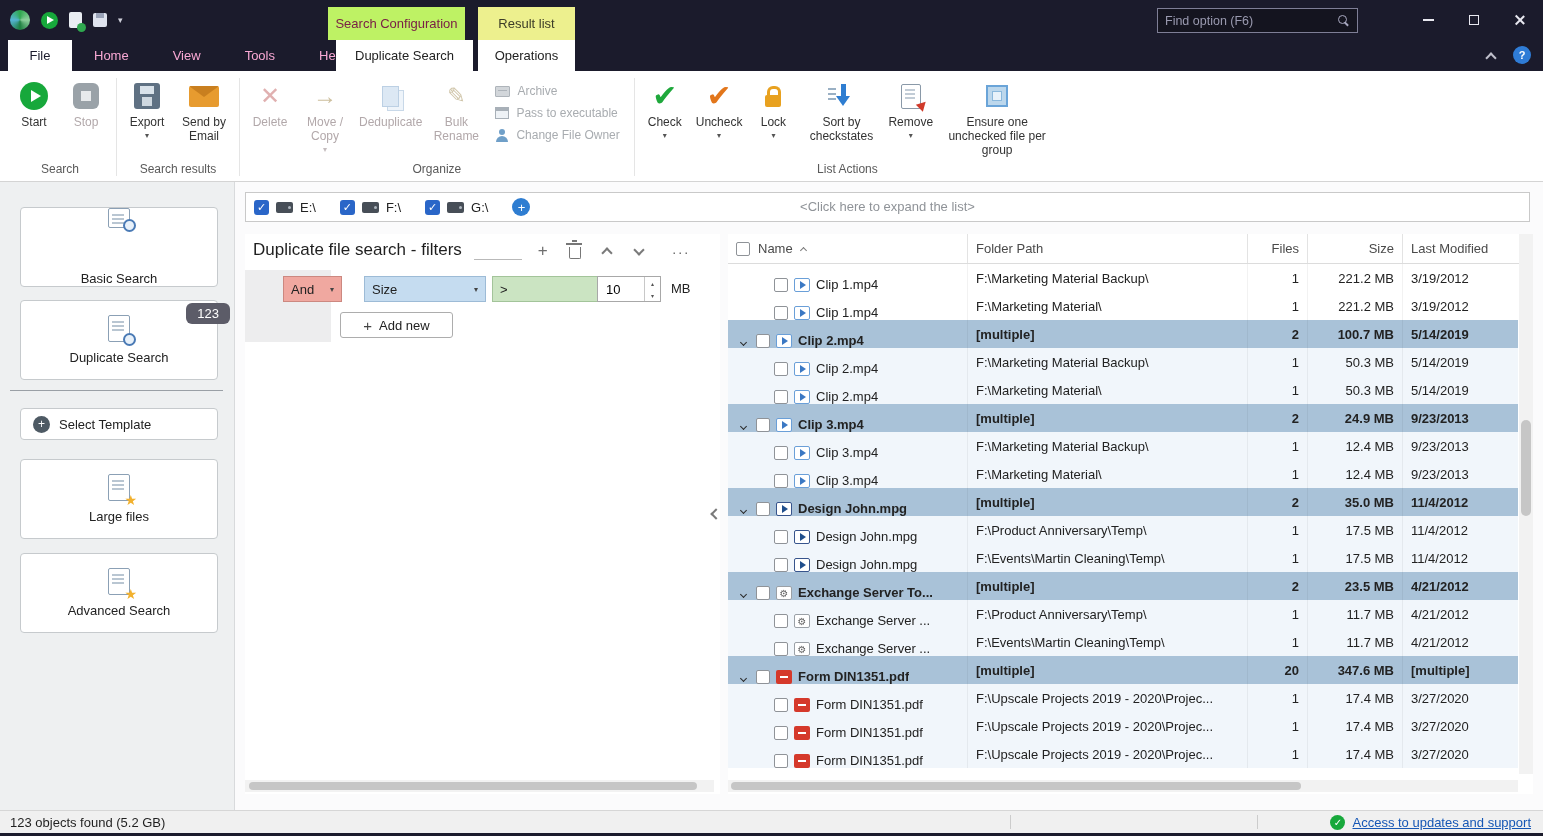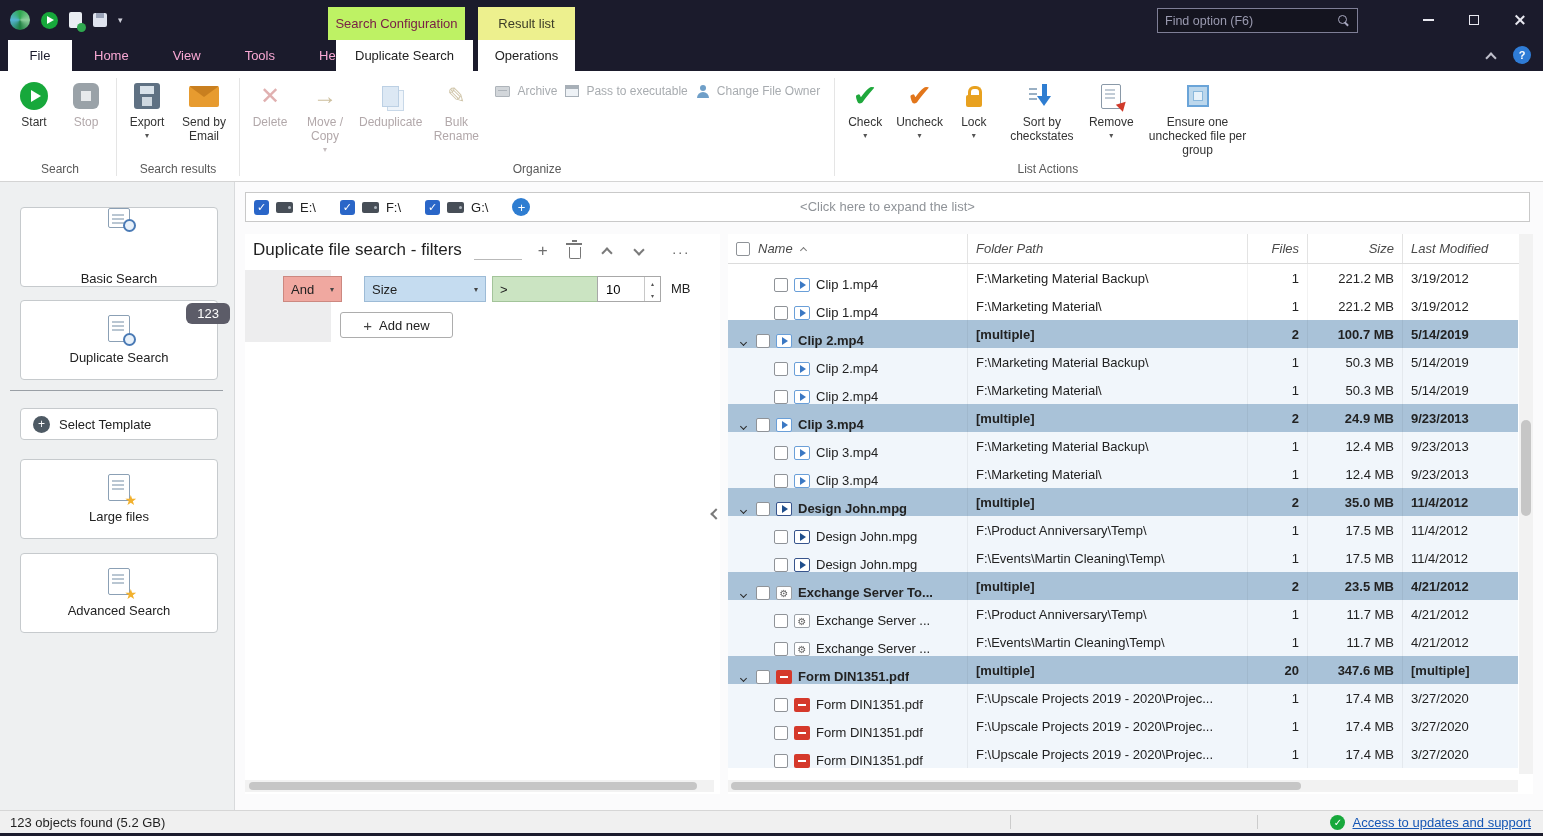--- a/index.html
+++ b/index.html
@@ -72,21 +72,21 @@
   .ic-stop::after { content:""; position:absolute; inset:8px; background:#e8eaec; }
   .ic-export { width:26px; height:26px; background:#5f7183; border-radius:3px; position:relative; }
   .ic-export::before { content:""; position:absolute; left:6px; top:3px; width:14px; height:8px; background:#d9e2ea; }
   .ic-export::after { content:""; position:absolute; left:8px; bottom:3px; width:10px; height:9px; background:#cfd8e0; }
   .ic-mail { width:30px; height:21px; background:#e79b2f; border-radius:2px; position:relative; overflow:hidden; }
   .ic-mail::after { content:""; position:absolute; top:0; left:0; border-left:15px solid transparent; border-right:15px solid transparent; border-top:11px solid #c97f1f; }
   .ic-del::before { content:"✕"; font-size:24px; color:#e0b0b0; }
   .ic-move::before { content:"→"; font-size:24px; color:#cdbf9e; }
   .ic-dedup { width:17px; height:21px; background:#dce8f4; border:1px solid #bcd0e4; box-shadow:5px 4px 0 -1px #eef4fa, 5px 4px 0 0 #c8d8e8; }
   .ic-ren::before { content:"✎"; font-size:22px; color:#cfc4a8; }
-  .rsmallcol { display:flex; flex-direction:row; gap:8px; padding:11px 10px 0 10px; }
+  .rsmallcol { display:flex; flex-direction:column; gap:8px; padding:11px 10px 0 10px; }
   .rsmall { display:flex; align-items:center; gap:7px; font-size:12px; color:#a8acb0; }
   .sic-archive { width:15px; height:11px; background:#d2d6da; border:1px solid #aeb4ba; border-radius:1px; position:relative; }
   .sic-archive::before { content:""; position:absolute; left:2px; right:2px; top:3px; height:1.5px; background:#aeb4ba; }
   .sic-exe { width:14px; height:12px; background:#eef2f6; border:1px solid #a8b0b8; position:relative; }
   .sic-exe::before { content:""; position:absolute; left:0; right:0; top:0; height:3px; background:#a8b0b8; }
   .sic-owner { width:14px; height:13px; position:relative; }
   .sic-owner::before { content:""; position:absolute; left:4px; top:0; width:6px; height:6px; border-radius:50%; background:#6f9fc8; }
   .sic-owner::after { content:""; position:absolute; left:1px; bottom:0; width:12px; height:6px; border-radius:6px 6px 0 0; background:#6f9fc8; }
   .ic-check::before { content:"✔"; font-size:30px; font-weight:bold; color:#1fa83c; }
   .ic-uncheck::before { content:"✔"; font-size:30px; font-weight:bold; color:#e2761b; }
@@ -149,21 +149,21 @@
   .funit { position:absolute; left:426px; top:47px; }
   .addnew { position:absolute; left:95px; top:78px; width:113px; height:26px; background:#fff; border:1px solid #adadad; border-radius:3px; display:flex; align-items:center; justify-content:center; gap:7px; }
   .addnew .plus { font-size:15px; color:#444; }
   .fp-hscroll { position:absolute; left:0; right:6px; bottom:2px; height:12px; background:#f2f2f2; }
   .fp-hscroll .thumb { position:absolute; left:4px; top:2px; width:448px; height:8px; background:#c6c6c6; border-radius:4px; }
   .fp-collapse { position:absolute; right:0; top:272px; }
 
   
   .resultspanel { position:absolute; left:493px; top:52px; width:805px; height:560px; background:#fff; }
   .rp-head { display:flex; height:30px; border-bottom:1px solid #dcdcdc; color:#4a4a4a; align-items:stretch; }
-  .hc { display:flex; align-items:center; border-right:1px solid #e3e3e3; padding:0 8px;font-style:italic; }
+  .hc { display:flex; align-items:center; border-right:1px solid #e3e3e3; padding:0 8px; }
   .hc-name { width:240px; gap:8px; }
   .hc-path { width:280px; }
   .hc-files { width:60px; justify-content:flex-end; }
   .hc-size { width:95px; justify-content:flex-end; }
   .hc-mod { flex:1; border-right:none; }
   .rp-body { position:absolute; left:0; top:30px; width:790px; }
   .trow { display:flex; height:28px; align-items:stretch; }
   .rp-body > div.trow.child { background:#f1f6fb; }
   .rp-body > div.trow:nth-of-type(1), .rp-body > div.trow:nth-of-type(2) { background:#fff; }
   .rp-body > div.trow.group { background:#a9c2d8; font-weight:bold; }

